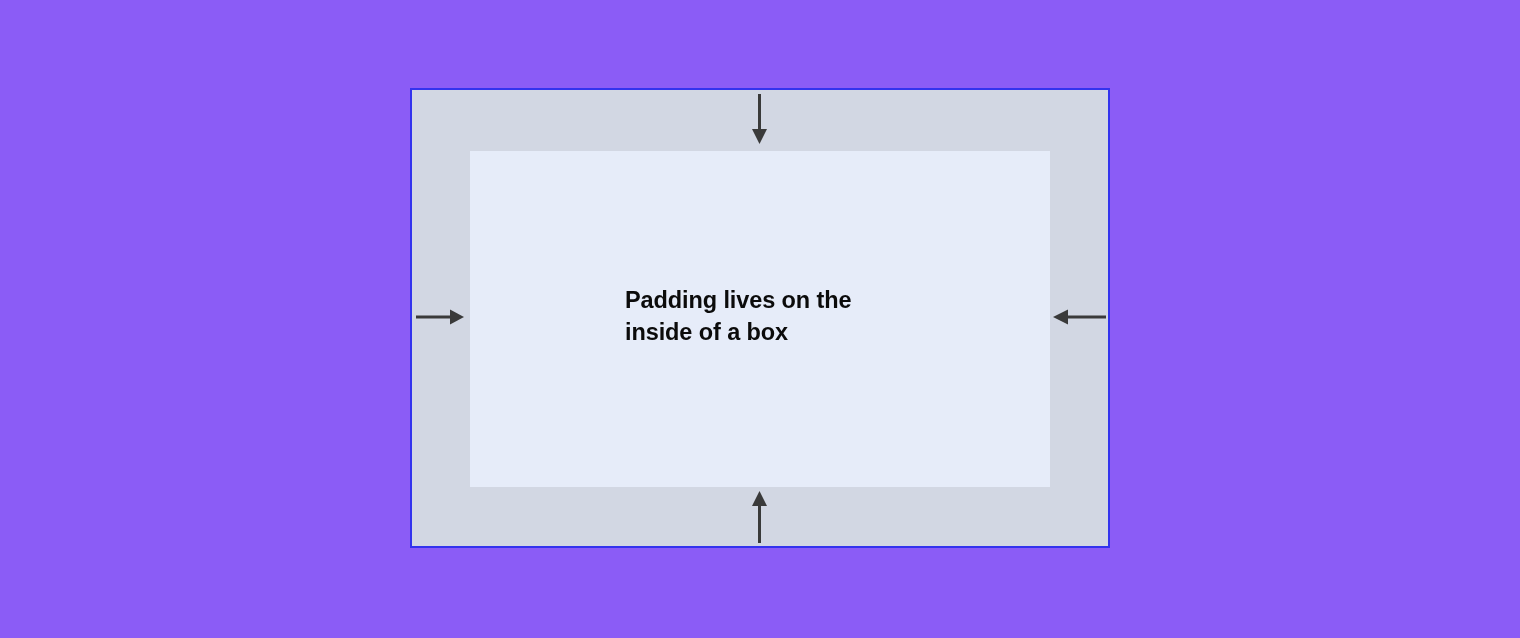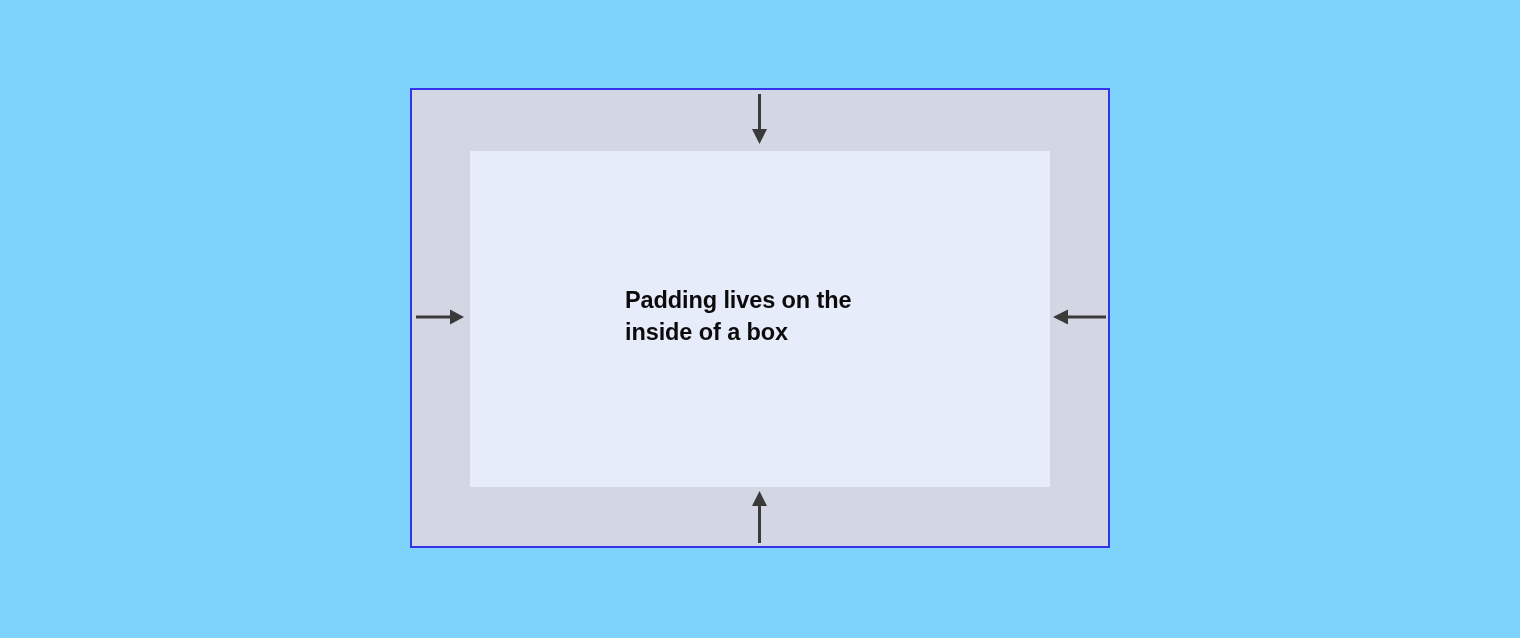--- a/index.html
+++ b/index.html
@@ -16,21 +16,21 @@
     overflow: hidden;
   }
 
   
   #diagram-canvas {
     position: absolute;
     left: 0;
     top: 0;
     width: 1520px;
     height: 638px;
-    background: #7dd3fc;
+    background: #8b5cf6;
   }
 
   
   #padding-box {
     position: absolute;
     left: 410px;
     top: 88px;
     width: 696px;
     height: 456px;
     background: #d2d7e3;

